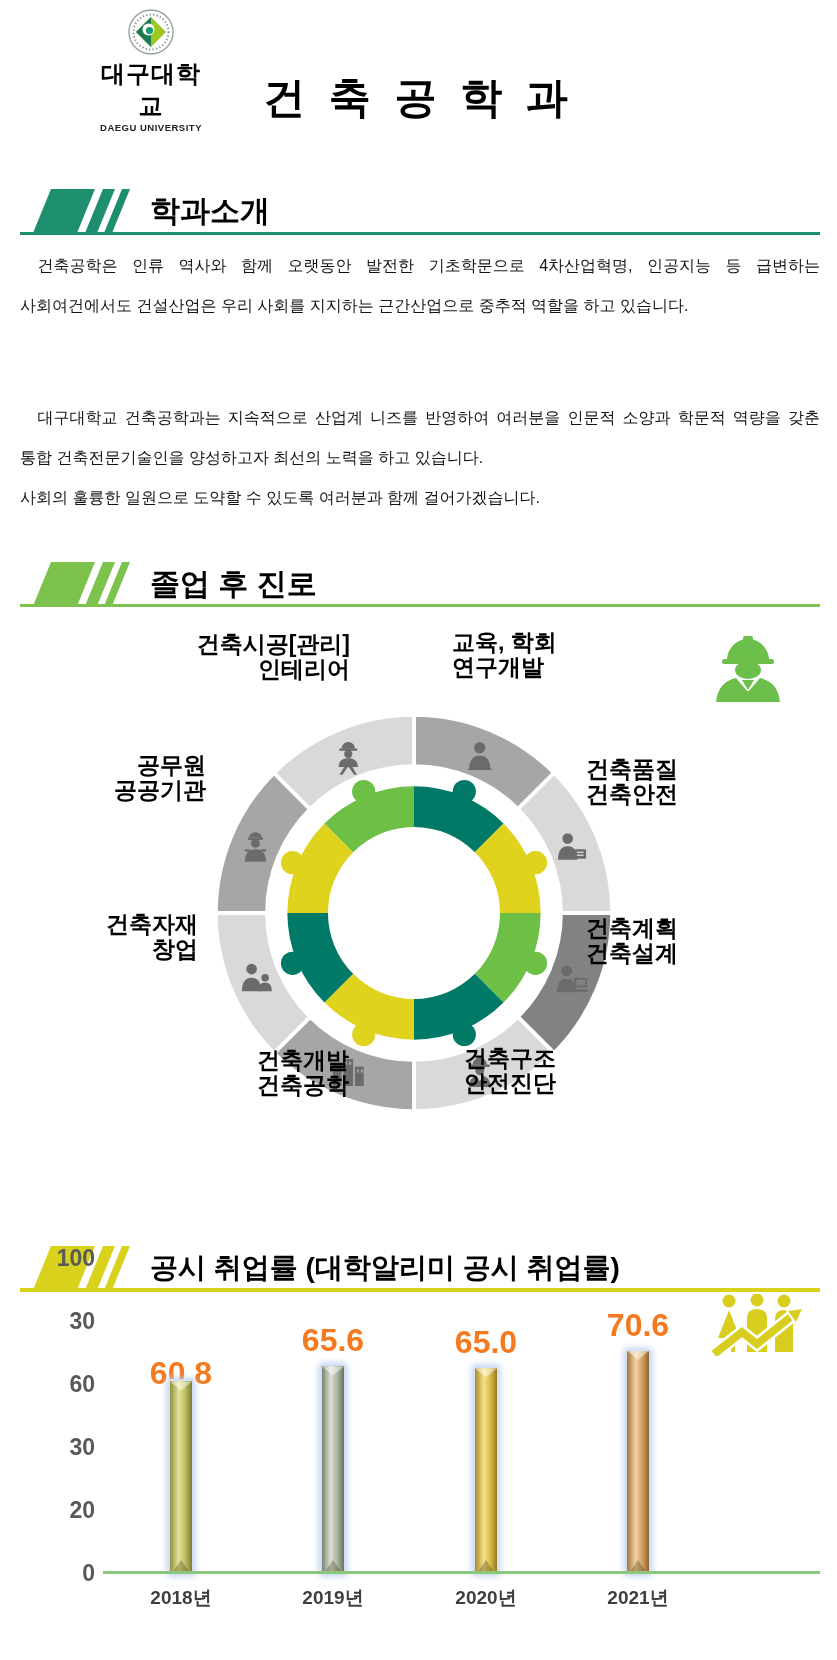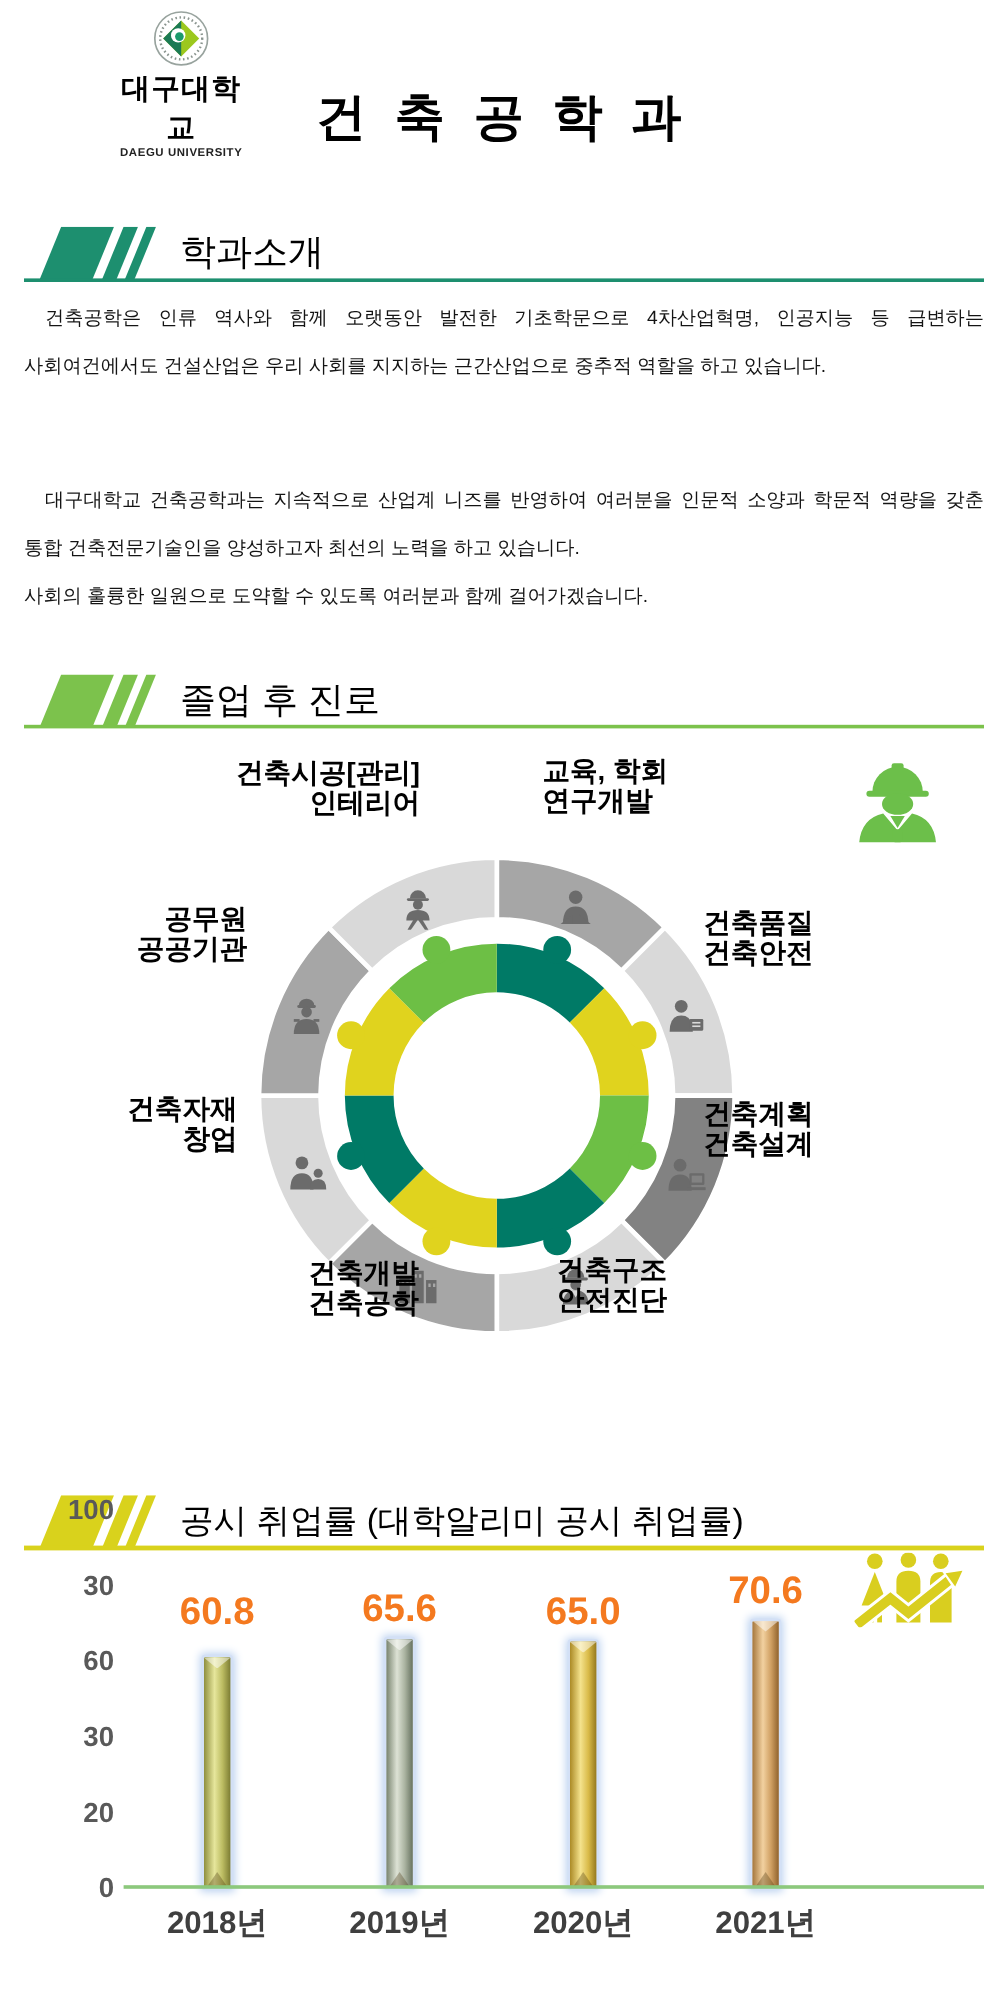--- a/index.html
+++ b/index.html
@@ -8,21 +8,21 @@
   .abs{position:absolute;}
 
   
   .logo-block{left:96px;top:8px;width:110px;text-align:center;}
   .logo-kr{font-size:24px;font-weight:800;letter-spacing:1px;color:#000;margin-top:2px;}
   .logo-en{font-size:9.5px;font-weight:700;letter-spacing:.5px;color:#222;}
   .page-title{left:0;top:70px;width:100%;text-align:center;font-size:42px;font-weight:900;
               letter-spacing:6px;color:#000;}
 
   
-  .sec-title{font-size:30px;font-weight:400;color:#000;line-height:45px;white-space:nowrap;}
+  .sec-title{font-size:30px;font-weight:700;color:#000;line-height:45px;white-space:nowrap;}
   .underline{height:3px;left:20px;width:800px;}
   .u-intro{background:#1d8f6f;}
   .u-career{background:#7cc24c;}
   .u-emp{background:#d9d21c;height:4px;}
   .b-intro{fill:#1d8f6f;} .b-career{fill:#7cc24c;} .b-emp{fill:#d9d21c;}
 
   
   .para{left:20px;width:800px;font-size:16px;line-height:40px;text-align:justify;
         word-break:keep-all;color:#141414;}
   .indent{text-indent:1.1em;}
@@ -42,21 +42,21 @@
        background:rgba(255,255,255,.5);clip-path:polygon(0 0,100% 0,50% 100%);}
   .bar::after{content:"";position:absolute;bottom:0;left:0;width:100%;height:13px;
        background:rgba(60,40,0,.30);clip-path:polygon(50% 0,10% 100%,90% 100%);}
   .bar-2018{left:65px; background:linear-gradient(90deg,#8f8f3f,#e6e69c 40%,#bcbc62 70%,#7d7d33);}
   .bar-2019{left:217px;background:linear-gradient(90deg,#79846f,#dde2d5 40%,#aab3a0 70%,#677260);}
   .bar-2020{left:370px;background:linear-gradient(90deg,#ab8a26,#f4e28c 40%,#d9ba48 70%,#957920);}
   .bar-2021{left:522px;background:linear-gradient(90deg,#a5763c,#f2d1a0 40%,#d0a063 70%,#90622c);}
   .bar-value{position:absolute;width:140px;text-align:center;font-size:32px;font-weight:800;
              color:#f4791f;line-height:36px;}
   .v-0{left:6px;} .v-1{left:158px;} .v-2{left:311px;} .v-3{left:463px;}
-  .xlabel{position:absolute;top:327px;width:150px;text-align:center;font-size:26px;
+  .xlabel{position:absolute;top:327px;width:150px;text-align:center;font-size:19px;
           font-weight:800;color:#3f3f3f;}
   .x-0{left:1px;} .x-1{left:153px;} .x-2{left:306px;} .x-3{left:458px;}
 </style>
 </head>
 <body>
 
 <div class="page">
 
   <div class="abs logo-block">
     <svg width="48" height="48" style="display:block;margin:0 auto;">
@@ -260,21 +260,21 @@
   </svg>
 
   <div class="abs ytick" style="top:1246px;">100</div>
   <div class="abs ytick" style="top:1309px;">30</div>
   <div class="abs ytick" style="top:1372px;">60</div>
   <div class="abs ytick" style="top:1435px;">30</div>
   <div class="abs ytick" style="top:1498px;">20</div>
   <div class="abs ytick" style="top:1561px;">0</div>
 
   <div class="abs plot">
-    <div class="bar-value v-0" style="bottom: 213px; margin-top: 28px;">60.8</div>
+    <div class="bar-value v-0" style="bottom: 182px; margin-top: 28px;">60.8</div>
     <div class="bar-value v-1" style="bottom: 214.64px;">65.6</div>
     <div class="bar-value v-2" style="bottom: 212.75px;">65.0</div>
     <div class="bar-value v-3" style="bottom: 230.39px;">70.6</div>
 
     <div class="bar bar-2018" style="height: 191.52px;"></div>
     <div class="bar bar-2019" style="height: 206.64px;"></div>
     <div class="bar bar-2020" style="height: 204.75px;"></div>
     <div class="bar bar-2021" style="height: 222.39px;"></div>
 
     <div class="xlabel x-0">2018년</div>

